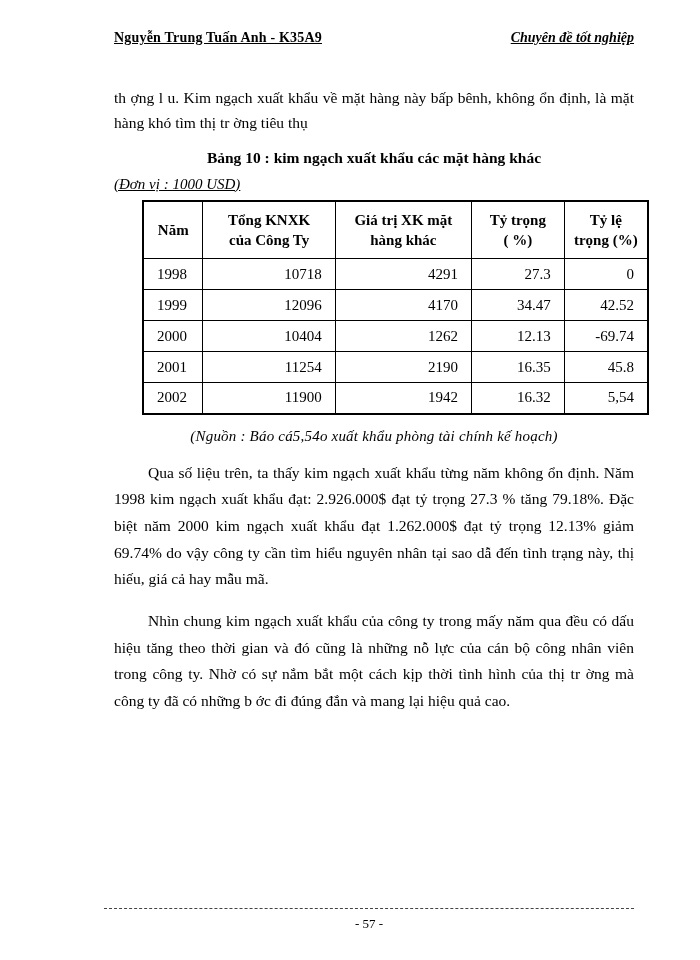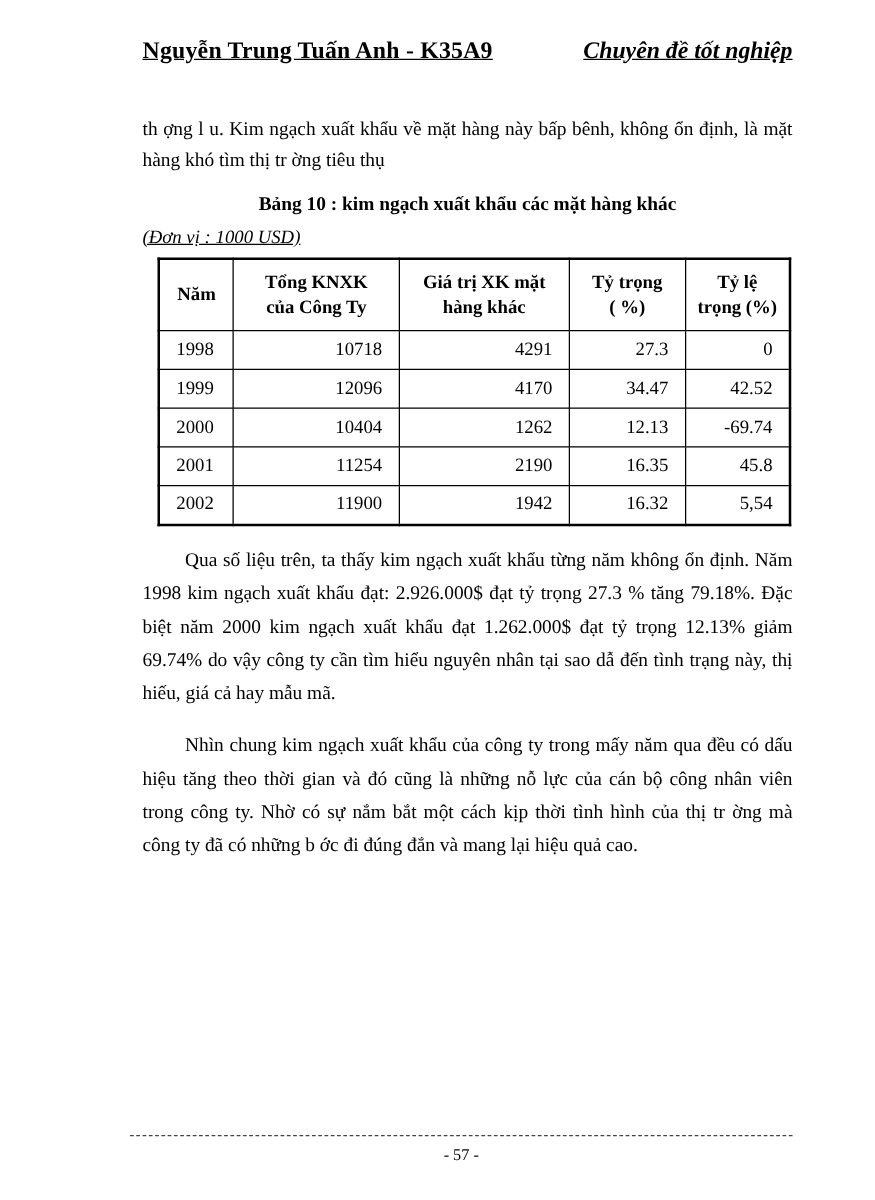--- a/index.html
+++ b/index.html
@@ -6,33 +6,33 @@
   html,body { background:#ffffff; }
   body {
     width:700px; height:960px;
     font-family:"Liberation Serif", serif;
     color:#000;
     position:relative;
     overflow:hidden;
   }
   .page { position:relative; width:700px; height:960px; padding:30px 66px 0 114px; }
 
-  .header { display:flex; justify-content:space-between; align-items:baseline; font-size:19px; font-weight:bold; }
+  .header { display:flex; justify-content:space-between; align-items:baseline; font-size:14px; font-weight:bold; }
   .header .author { text-decoration:underline; letter-spacing:.2px; }
   .header .doc-title { font-style:italic; text-decoration:underline; }
 
   .intro { margin-top:40px; font-size:15.5px; line-height:1.6; text-align:justify; }
 
   .caption { margin-top:13px; text-align:center; font-weight:bold; font-size:15.5px; }
 
   .unit { margin-top:9px; text-align:left; font-style:italic; font-size:15px; }
   .unit span { text-decoration:underline; }
 
   table.data-table {
-    margin-top:7px; margin-left:12px;
+    margin-top:7px; margin-left:28px;
     width:507px;
     border-collapse:collapse;
     border:2px solid #000;
     font-size:15px;
   }
   .data-table th, .data-table td { border:1px solid #000; }
   .data-table th { font-weight:bold; text-align:center; padding:8px 4px; line-height:1.35; vertical-align:middle; }
   .data-table th span { display:block; }
   .data-table td { height:31px; padding:2px 13px; vertical-align:middle; }
   .data-table td.year { text-align:left; }
@@ -125,20 +125,21 @@
       <tr>
         <td class="year">2002</td>
         <td class="num">11900</td>
         <td class="num">1942</td>
         <td class="num">16.32</td>
         <td class="num">5,54</td>
       </tr>
     </tbody>
   </table>
 
+  <div class="source">(Nguồn : Báo cá5,54o xuất khẩu phòng tài chính kế hoạch)</div>
 
   <p class="para">Qua số liệu trên, ta thấy kim ngạch xuất khẩu từng năm không ổn định. Năm 1998  kim ngạch xuất khẩu đạt: 2.926.000$ đạt tỷ trọng 27.3 % tăng 79.18%.  Đặc biệt năm 2000 kim ngạch xuất khẩu đạt 1.262.000$ đạt tỷ trọng 12.13% giảm 69.74% do vậy công ty cần tìm hiểu nguyên nhân tại sao dẫ đến tình trạng này, thị hiếu, giá cả hay mẫu mã.</p>
   <p class="para">Nhìn chung kim ngạch xuất khẩu của công ty trong mấy năm qua đều  có dấu  hiệu tăng theo thời gian và đó cũng là những nỗ lực của cán bộ công nhân viên trong công ty. Nhờ có sự nắm bắt một cách kịp thời tình hình của thị tr ờng mà công ty đã có những b ớc đi đúng đắn và mang lại hiệu quả cao.</p>
 
   <div class="footer">
     <div class="dashline"></div>
     <div>- 57 -</div>
   </div>
 
 </div>

